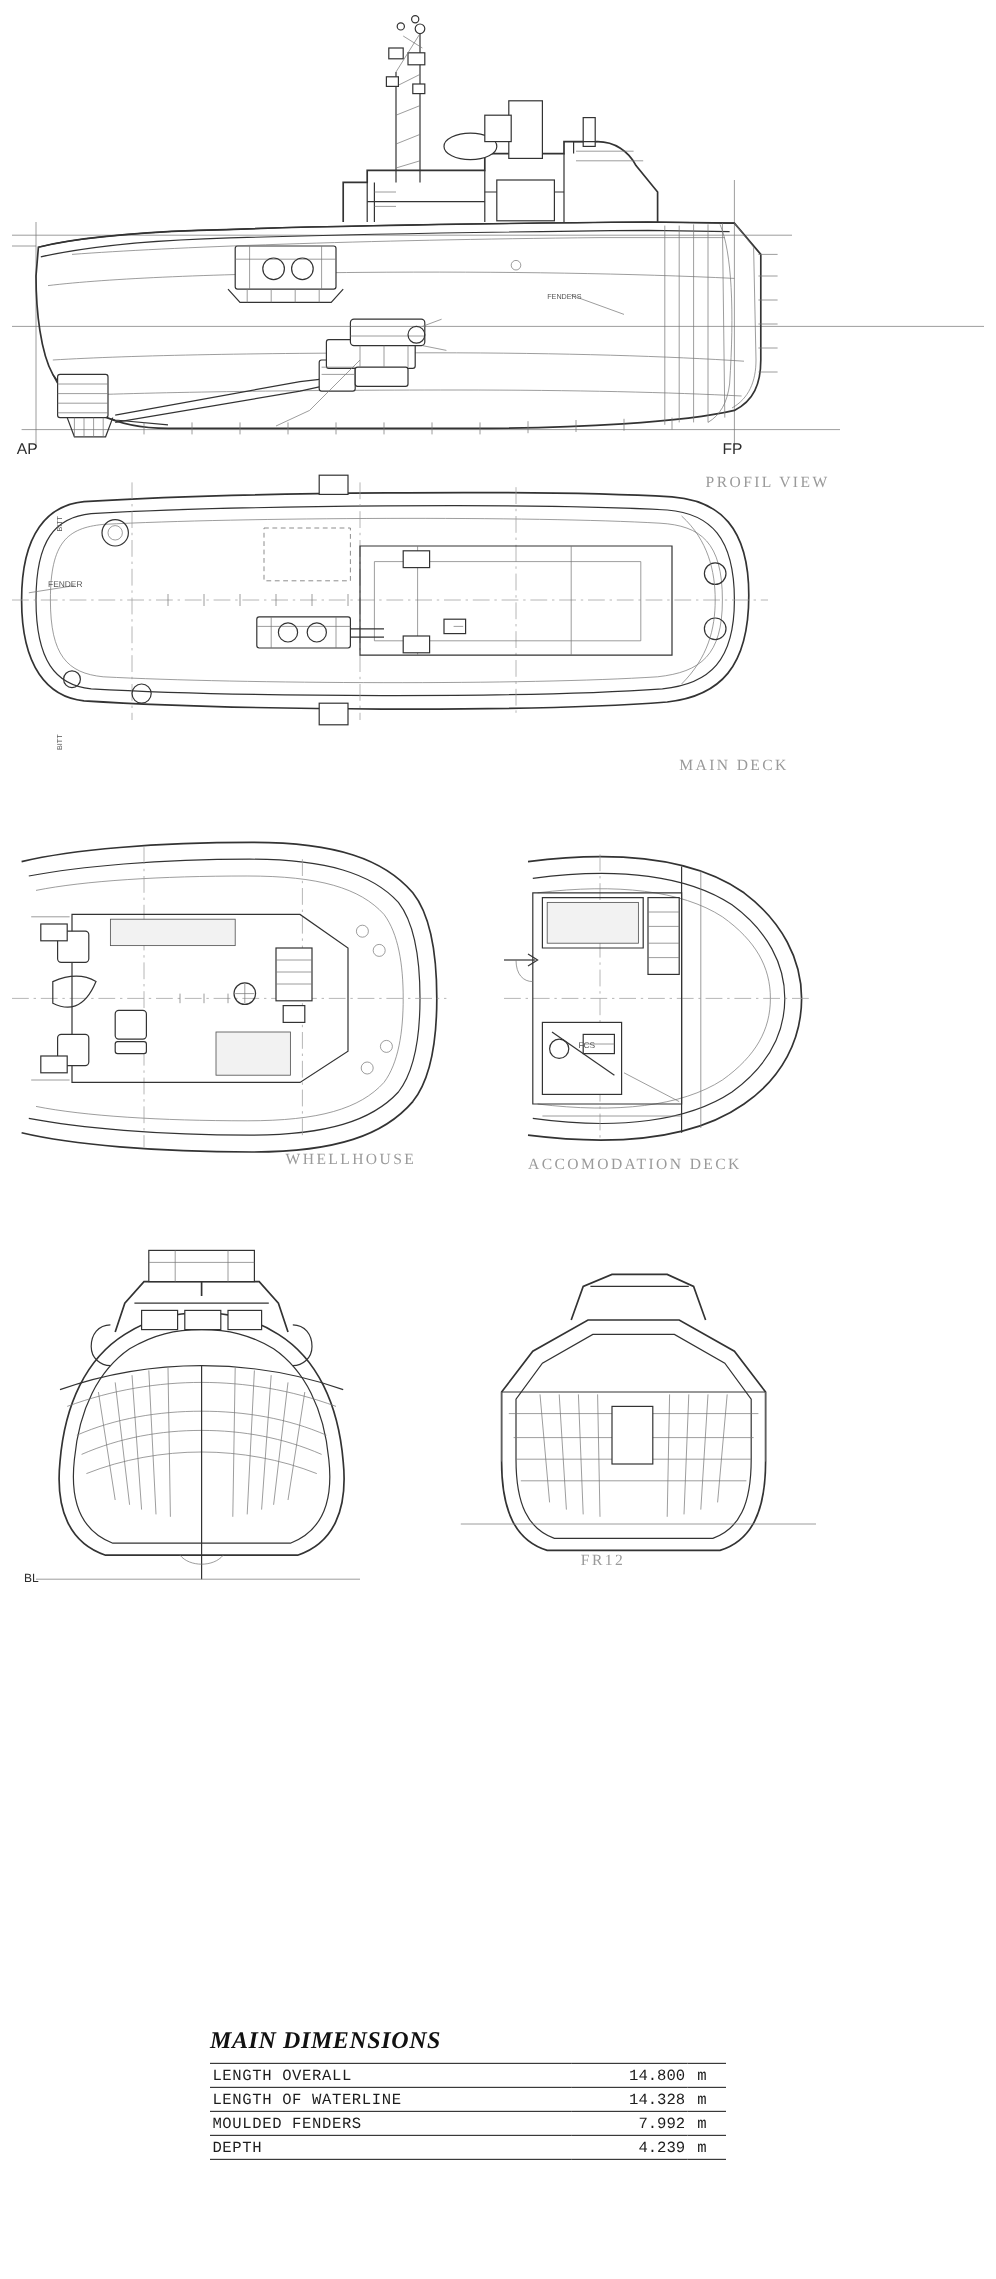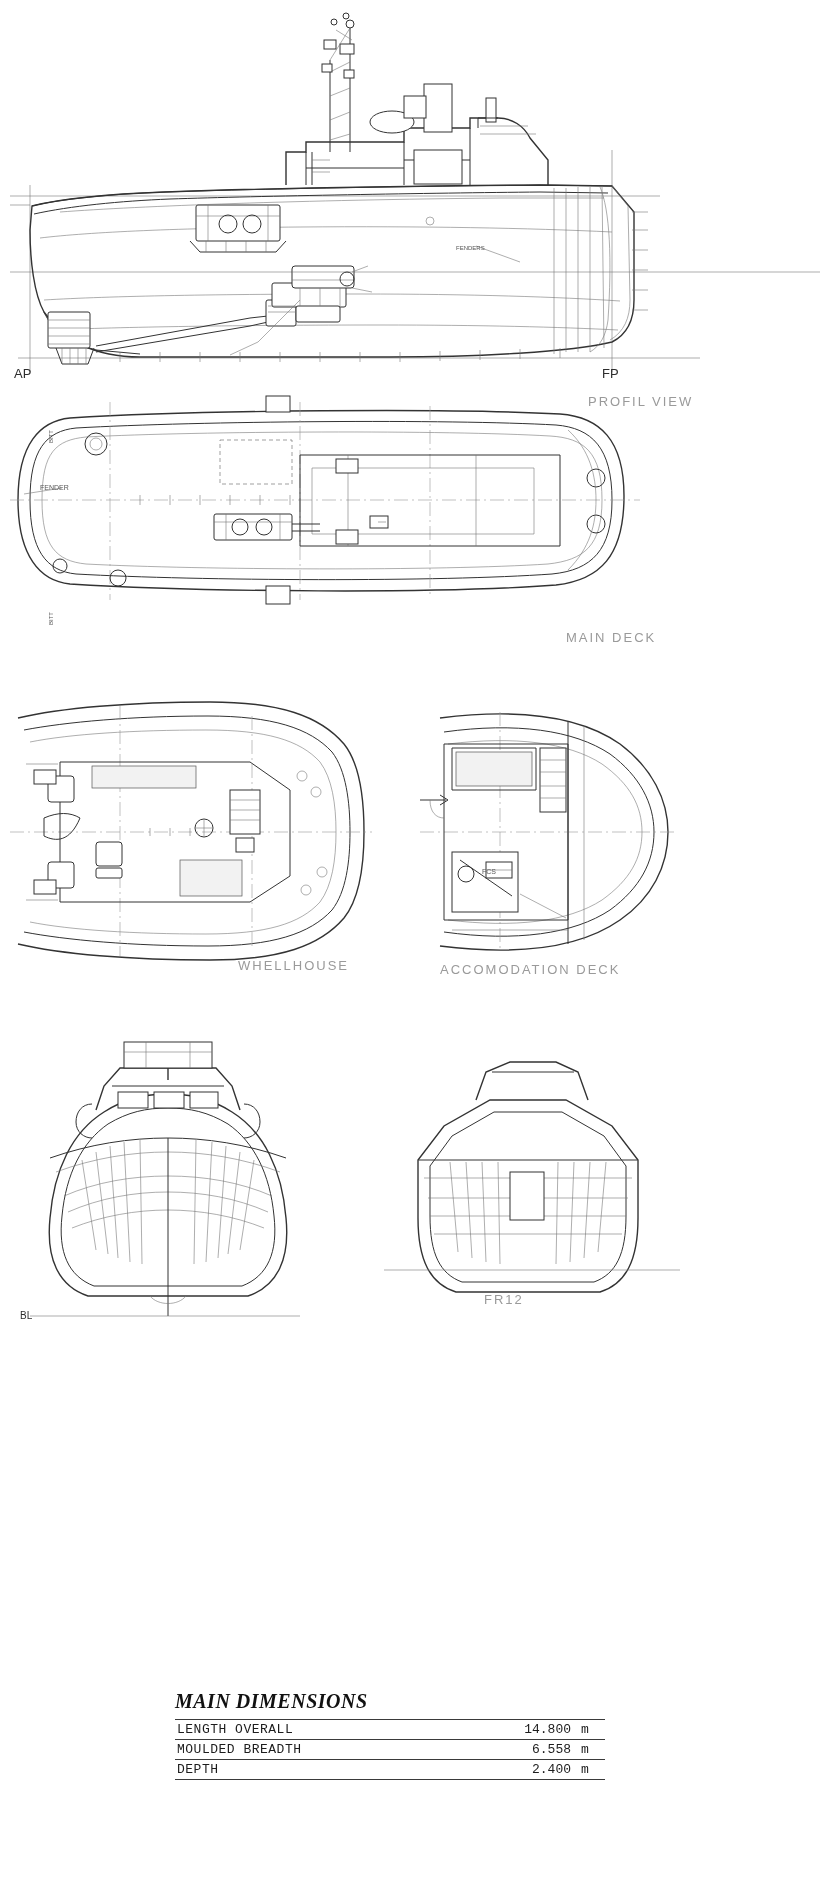--- a/index.html
+++ b/index.html
@@ -22,21 +22,21 @@
     height: 1360px;
   }
   svg.drawing {
     position: absolute;
     left: 0; top: 0;
     width: 830px;
     height: 1899px;
   }
   .view-caption {
     position: absolute;
-    font-family: Liberation Sans, sans-serif;
+    font-family: Liberation Serif, serif;
     font-size: 13px;
     letter-spacing: 2px;
     color: #9a9a9a;
     white-space: nowrap;
   }
   .mark-label {
     position: absolute;
     font-family: "Liberation Sans", sans-serif;
     font-size: 13px;
     color: #2d2d2d;
@@ -478,26 +478,31 @@
   <div class="dimensions">
     <h2>MAIN DIMENSIONS</h2>
     <table class="dim-table">
       <tbody>
         <tr>
           <td class="label">LENGTH OVERALL</td>
           <td class="value">14.800</td>
           <td class="unit">m</td>
         </tr>
         <tr>
-          <td class="label">MOULDED BREADTH</td>
-          <td class="value">6.558</td>
+          <td class="label">LENGTH OF WATERLINE</td>
+          <td class="value">14.328</td>
+          <td class="unit">m</td>
+        </tr>
+        <tr>
+          <td class="label">MOULDED FENDERS</td>
+          <td class="value">7.992</td>
           <td class="unit">m</td>
         </tr>
         <tr>
           <td class="label">DEPTH</td>
-          <td class="value">2.400</td>
+          <td class="value">4.239</td>
           <td class="unit">m</td>
         </tr>
       </tbody>
     </table>
   </div>
 
 </div>
 
 </body></html>

